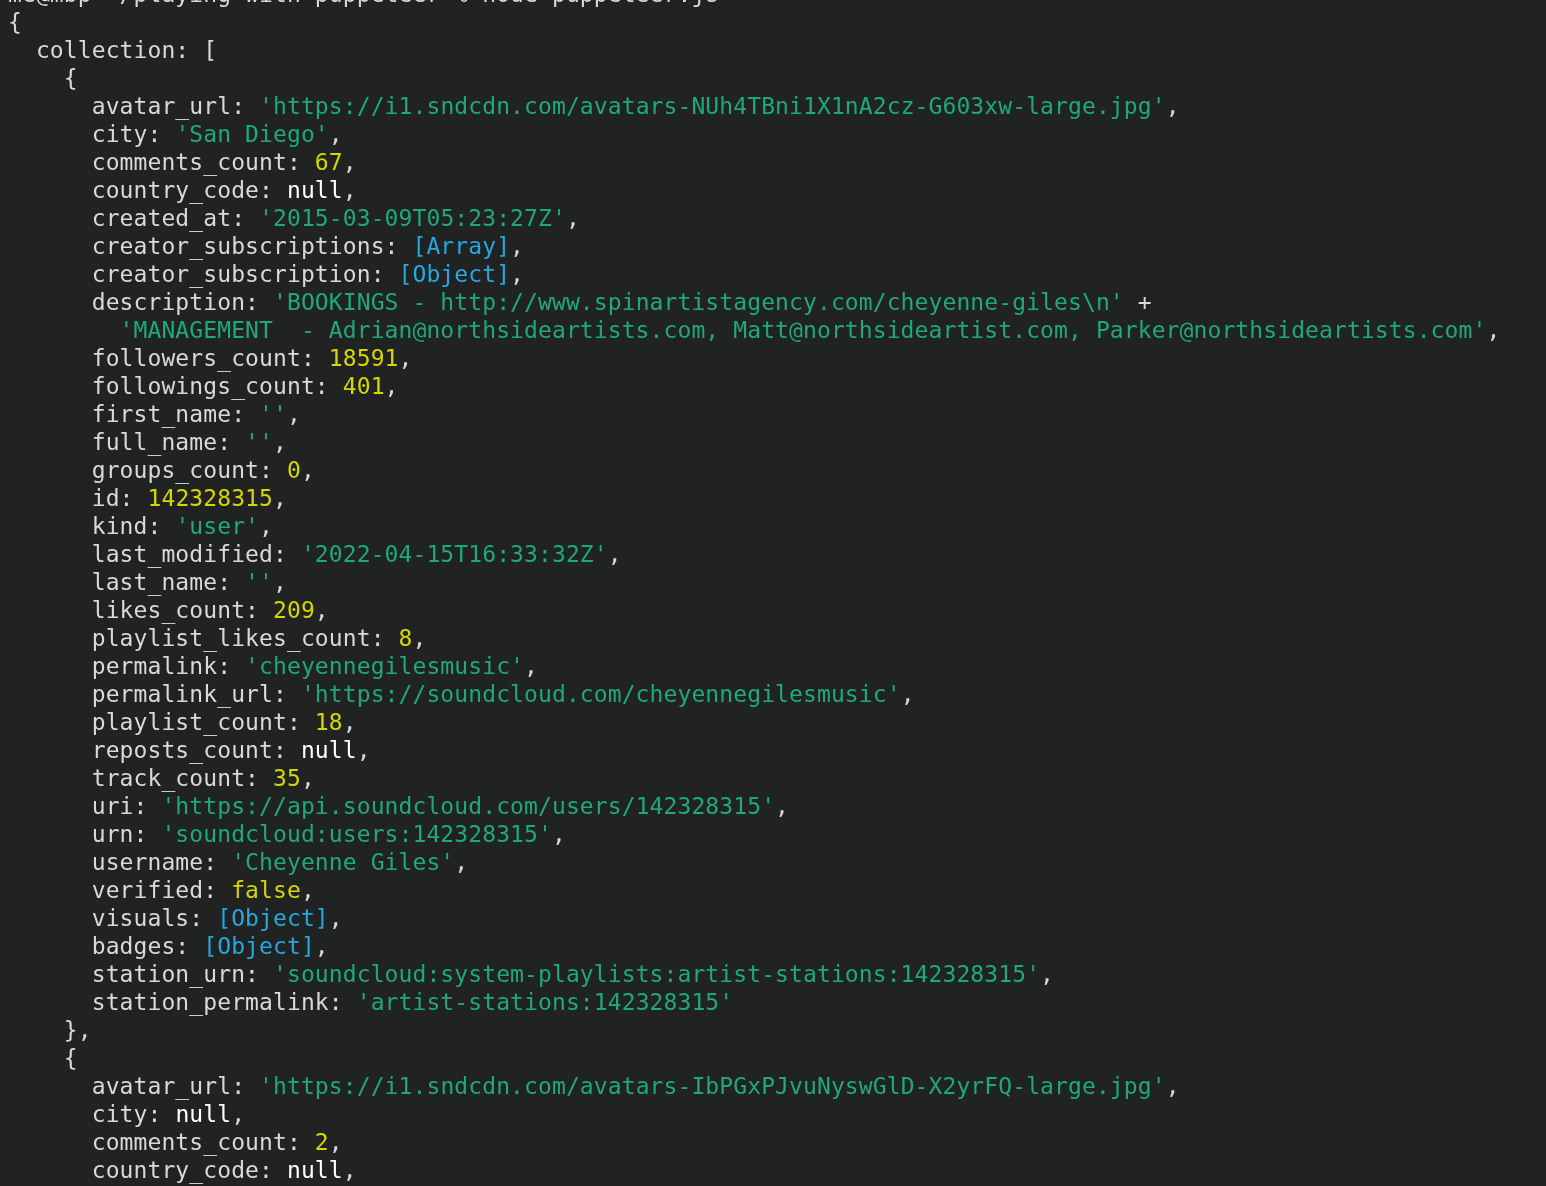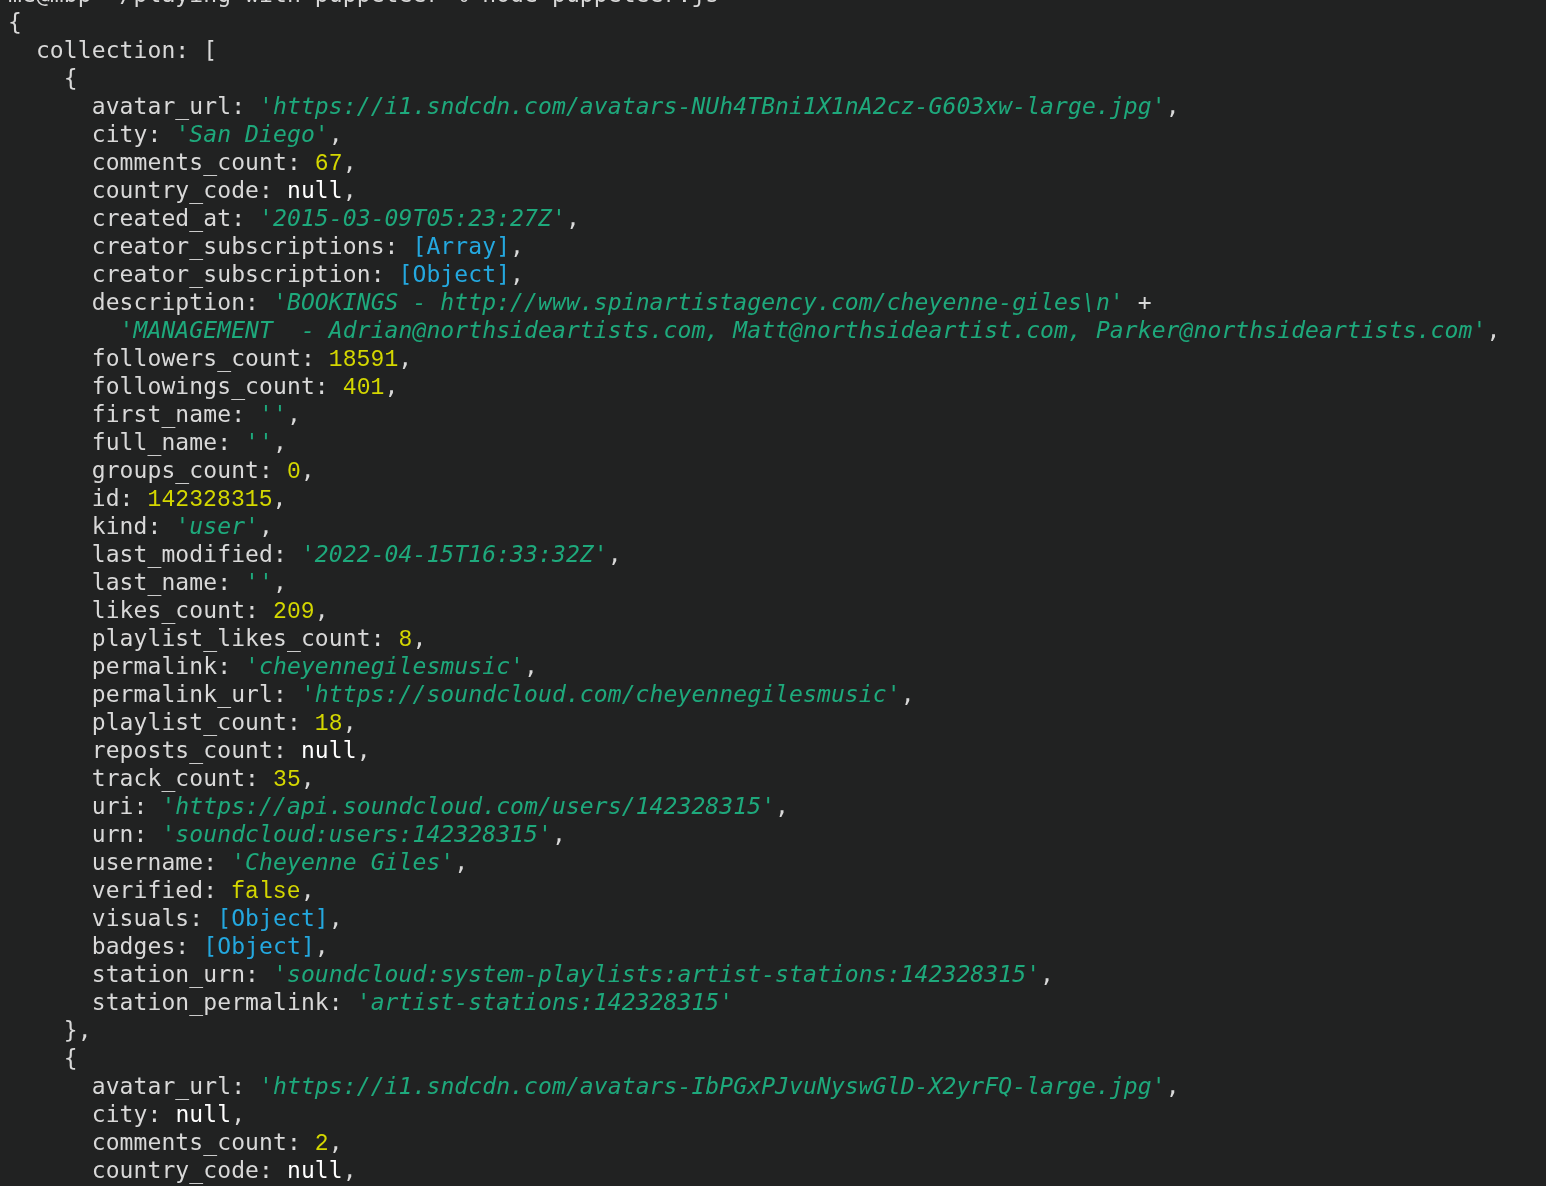--- a/index.html
+++ b/index.html
@@ -21,22 +21,22 @@
     padding: 0 0 0 8px;
     font-family: "DejaVu Sans Mono", monospace;
     font-size: 23px;
     line-height: 28px;
     letter-spacing: 0.1px;
     white-space: pre;
     color: var(--c-plain, #d9d9d9);
   }
   .line { height: 28px; }
   .t-p { color: var(--c-plain, #d9d9d9); }
-  .t-s { color: var(--c-string, #1ea97c); font-style: italic; }
-  .t-n { color: var(--c-number, #d4d700); font-family: Liberation Mono, monospace; }
+  .t-s { color: var(--c-string, #1ea97c); }
+  .t-n { color: var(--c-number, #d4d700); }
   .t-b { color: var(--c-null, #ffffff); font-weight: normal; }
   .t-o { color: var(--c-objref, #24a8df); }
 </style>
 </head>
 <body>
 
 <div class="terminal-screen">
   <pre class="terminal-output"><div class="line"><span class="t-p">me@mbp ~/playing-with-puppeteer % node puppeteer.js</span></div><div class="line"><span class="t-p">{</span></div><div class="line"><span class="t-p">  collection: [</span></div><div class="line"><span class="t-p">    {</span></div><div class="line"><span class="t-p">      avatar_url: </span><span class="t-s">'https://i1.sndcdn.com/avatars-NUh4TBni1X1nA2cz-G603xw-large.jpg'</span><span class="t-p">,</span></div><div class="line"><span class="t-p">      city: </span><span class="t-s">'San Diego'</span><span class="t-p">,</span></div><div class="line"><span class="t-p">      comments_count: </span><span class="t-n">67</span><span class="t-p">,</span></div><div class="line"><span class="t-p">      country_code: </span><span class="t-b">null</span><span class="t-p">,</span></div><div class="line"><span class="t-p">      created_at: </span><span class="t-s">'2015-03-09T05:23:27Z'</span><span class="t-p">,</span></div><div class="line"><span class="t-p">      creator_subscriptions: </span><span class="t-o">[Array]</span><span class="t-p">,</span></div><div class="line"><span class="t-p">      creator_subscription: </span><span class="t-o">[Object]</span><span class="t-p">,</span></div><div class="line"><span class="t-p">      description: </span><span class="t-s">'BOOKINGS - http://www.spinartistagency.com/cheyenne-giles\n'</span><span class="t-p"> +</span></div><div class="line"><span class="t-p">        </span><span class="t-s">'MANAGEMENT  - Adrian@northsideartists.com, Matt@northsideartist.com, Parker@northsideartists.com'</span><span class="t-p">,</span></div><div class="line"><span class="t-p">      followers_count: </span><span class="t-n">18591</span><span class="t-p">,</span></div><div class="line"><span class="t-p">      followings_count: </span><span class="t-n">401</span><span class="t-p">,</span></div><div class="line"><span class="t-p">      first_name: </span><span class="t-s">''</span><span class="t-p">,</span></div><div class="line"><span class="t-p">      full_name: </span><span class="t-s">''</span><span class="t-p">,</span></div><div class="line"><span class="t-p">      groups_count: </span><span class="t-n">0</span><span class="t-p">,</span></div><div class="line"><span class="t-p">      id: </span><span class="t-n">142328315</span><span class="t-p">,</span></div><div class="line"><span class="t-p">      kind: </span><span class="t-s">'user'</span><span class="t-p">,</span></div><div class="line"><span class="t-p">      last_modified: </span><span class="t-s">'2022-04-15T16:33:32Z'</span><span class="t-p">,</span></div><div class="line"><span class="t-p">      last_name: </span><span class="t-s">''</span><span class="t-p">,</span></div><div class="line"><span class="t-p">      likes_count: </span><span class="t-n">209</span><span class="t-p">,</span></div><div class="line"><span class="t-p">      playlist_likes_count: </span><span class="t-n">8</span><span class="t-p">,</span></div><div class="line"><span class="t-p">      permalink: </span><span class="t-s">'cheyennegilesmusic'</span><span class="t-p">,</span></div><div class="line"><span class="t-p">      permalink_url: </span><span class="t-s">'https://soundcloud.com/cheyennegilesmusic'</span><span class="t-p">,</span></div><div class="line"><span class="t-p">      playlist_count: </span><span class="t-n">18</span><span class="t-p">,</span></div><div class="line"><span class="t-p">      reposts_count: </span><span class="t-b">null</span><span class="t-p">,</span></div><div class="line"><span class="t-p">      track_count: </span><span class="t-n">35</span><span class="t-p">,</span></div><div class="line"><span class="t-p">      uri: </span><span class="t-s">'https://api.soundcloud.com/users/142328315'</span><span class="t-p">,</span></div><div class="line"><span class="t-p">      urn: </span><span class="t-s">'soundcloud:users:142328315'</span><span class="t-p">,</span></div><div class="line"><span class="t-p">      username: </span><span class="t-s">'Cheyenne Giles'</span><span class="t-p">,</span></div><div class="line"><span class="t-p">      verified: </span><span class="t-n">false</span><span class="t-p">,</span></div><div class="line"><span class="t-p">      visuals: </span><span class="t-o">[Object]</span><span class="t-p">,</span></div><div class="line"><span class="t-p">      badges: </span><span class="t-o">[Object]</span><span class="t-p">,</span></div><div class="line"><span class="t-p">      station_urn: </span><span class="t-s">'soundcloud:system-playlists:artist-stations:142328315'</span><span class="t-p">,</span></div><div class="line"><span class="t-p">      station_permalink: </span><span class="t-s">'artist-stations:142328315'</span></div><div class="line"><span class="t-p">    },</span></div><div class="line"><span class="t-p">    {</span></div><div class="line"><span class="t-p">      avatar_url: </span><span class="t-s">'https://i1.sndcdn.com/avatars-IbPGxPJvuNyswGlD-X2yrFQ-large.jpg'</span><span class="t-p">,</span></div><div class="line"><span class="t-p">      city: </span><span class="t-b">null</span><span class="t-p">,</span></div><div class="line"><span class="t-p">      comments_count: </span><span class="t-n">2</span><span class="t-p">,</span></div><div class="line"><span class="t-p">      country_code: </span><span class="t-b">null</span><span class="t-p">,</span></div><div class="line"><span class="t-p">      created_at: </span><span class="t-s">'2015-03-09T05:23:27Z'</span><span class="t-p">,</span></div></pre>
 </div>
 

